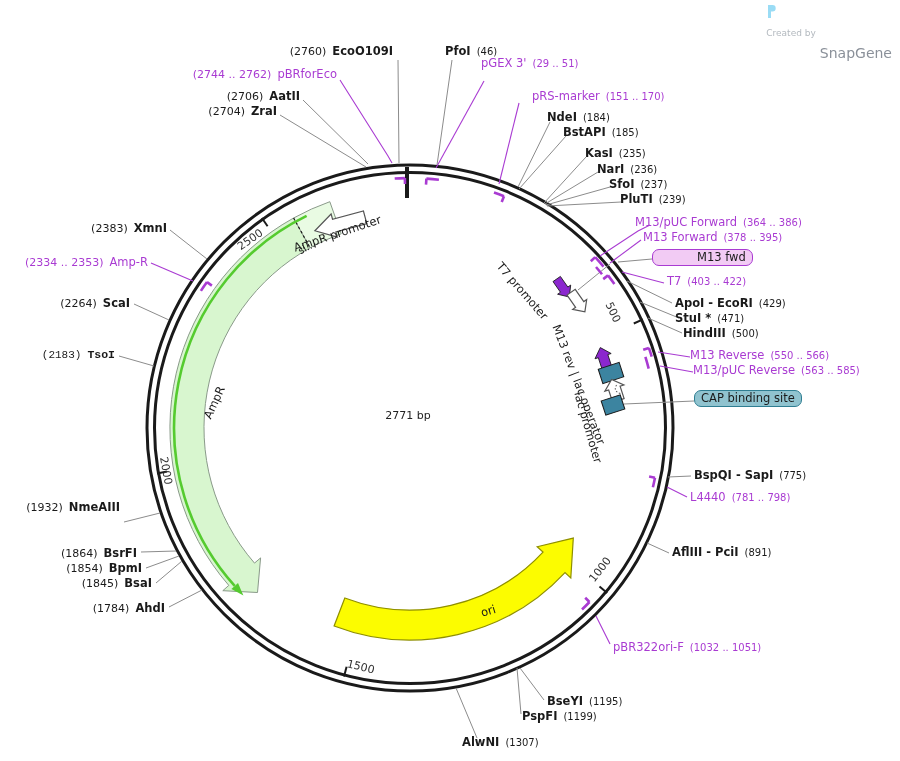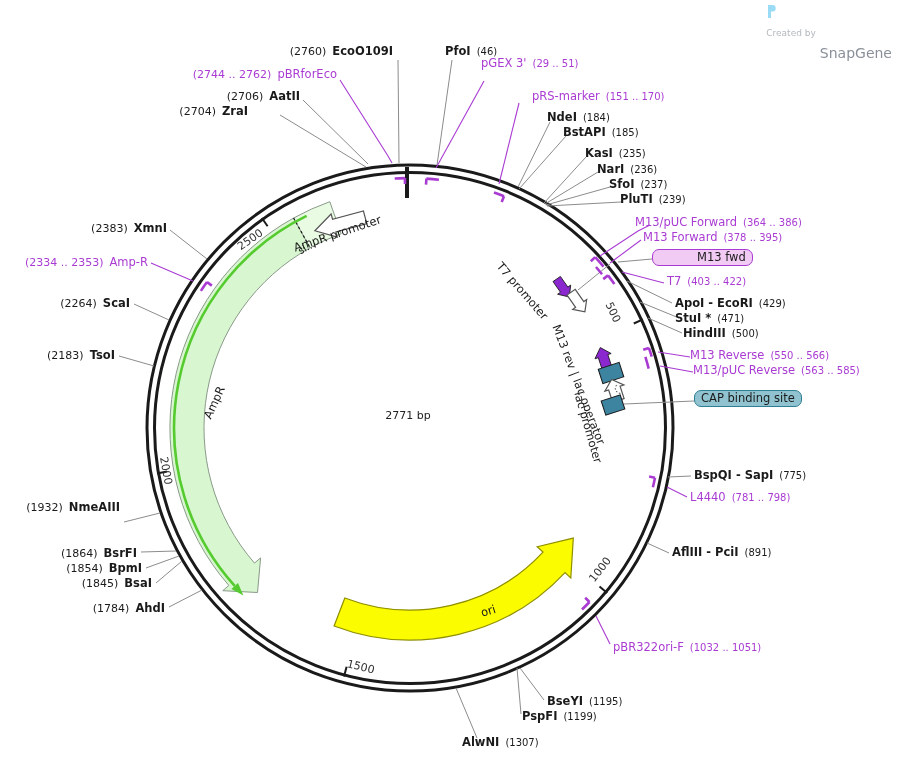--- a/index.html
+++ b/index.html
@@ -170,24 +170,24 @@
 
 <div id="title">
   <div class="tsize">2771 bp</div>
 </div>
 
 <div class="boxlbl" id="m13fwdbox" style="left:652px;top:249px;padding-left:44px;">M13 fwd</div>
 <div class="boxlbl" id="capbox" style="left:694px;top:390px;">CAP binding site</div>
 
 <div class="lbl" style="right:507px;top:44px;"><span class="posl">(2760)</span><span class="name">EcoO109I</span></div>
 <div class="lbl" style="right:600px;top:89px;"><span class="posl">(2706)</span><span class="name">AatII</span></div>
-<div class="lbl" style="right:652px;top:104px;"><span class="posl">(2704)</span><span class="name">ZraI</span></div>
+<div class="lbl" style="right:623px;top:104px;"><span class="posl">(2704)</span><span class="name">ZraI</span></div>
 <div class="lbl" style="right:733px;top:221px;"><span class="posl">(2383)</span><span class="name">XmnI</span></div>
 <div class="lbl" style="right:770px;top:296px;"><span class="posl">(2264)</span><span class="name">ScaI</span></div>
-<div class="lbl" style="right:785px;top:348px;"><span class="posl">(2183)</span><span class="name">TsoI</span></div>
+<div class="lbl" style="right:785px;top:348px;font-family:Liberation Mono, monospace;"><span class="posl">(2183)</span><span class="name">TsoI</span></div>
 <div class="lbl" style="right:780px;top:500px;"><span class="posl">(1932)</span><span class="name">NmeAIII</span></div>
 <div class="lbl" style="right:763px;top:546px;"><span class="posl">(1864)</span><span class="name">BsrFI</span></div>
 <div class="lbl" style="right:758px;top:561px;"><span class="posl">(1854)</span><span class="name">BpmI</span></div>
 <div class="lbl" style="right:748px;top:576px;"><span class="posl">(1845)</span><span class="name">BsaI</span></div>
 <div class="lbl" style="right:735px;top:601px;"><span class="posl">(1784)</span><span class="name">AhdI</span></div>
 
 <div class="lbl" style="left:445px;top:44px;"><span class="name">PfoI</span><span class="pos">(46)</span></div>
 <div class="lbl" style="left:547px;top:110px;"><span class="name">NdeI</span><span class="pos">(184)</span></div>
 <div class="lbl" style="left:563px;top:125px;"><span class="name">BstAPI</span><span class="pos">(185)</span></div>
 <div class="lbl" style="left:585px;top:146px;"><span class="name">KasI</span><span class="pos">(235)</span></div>

